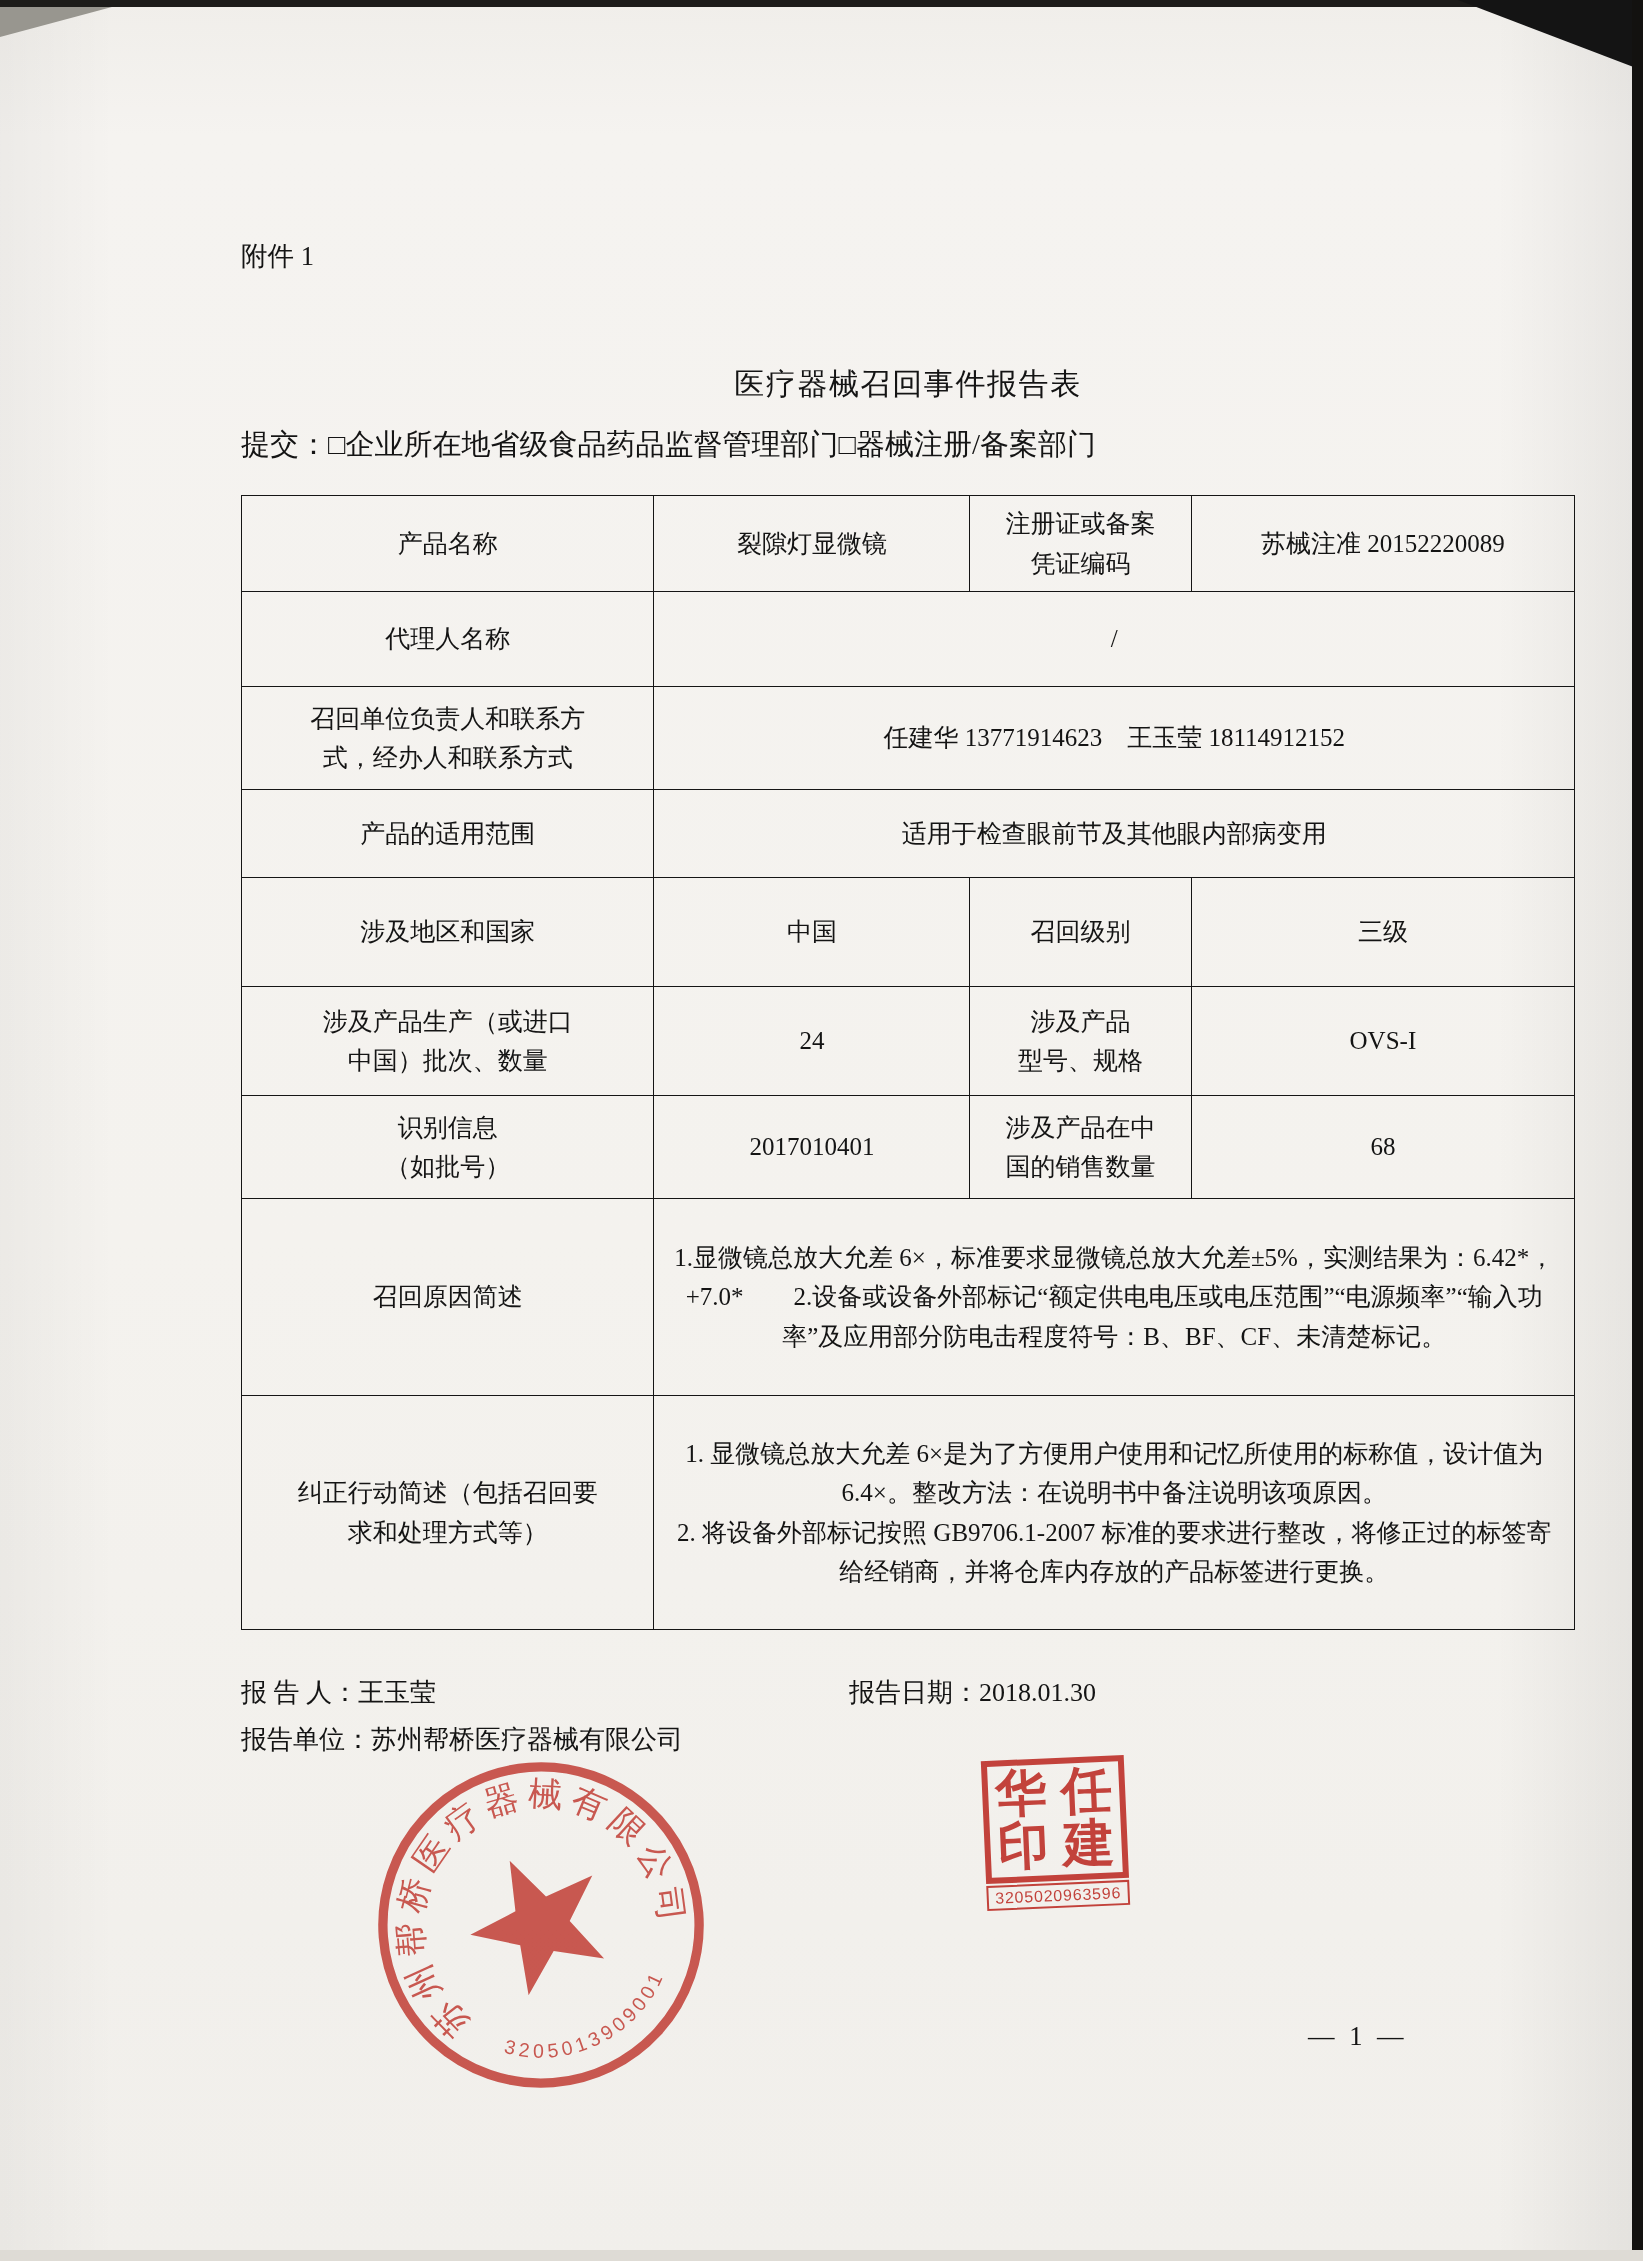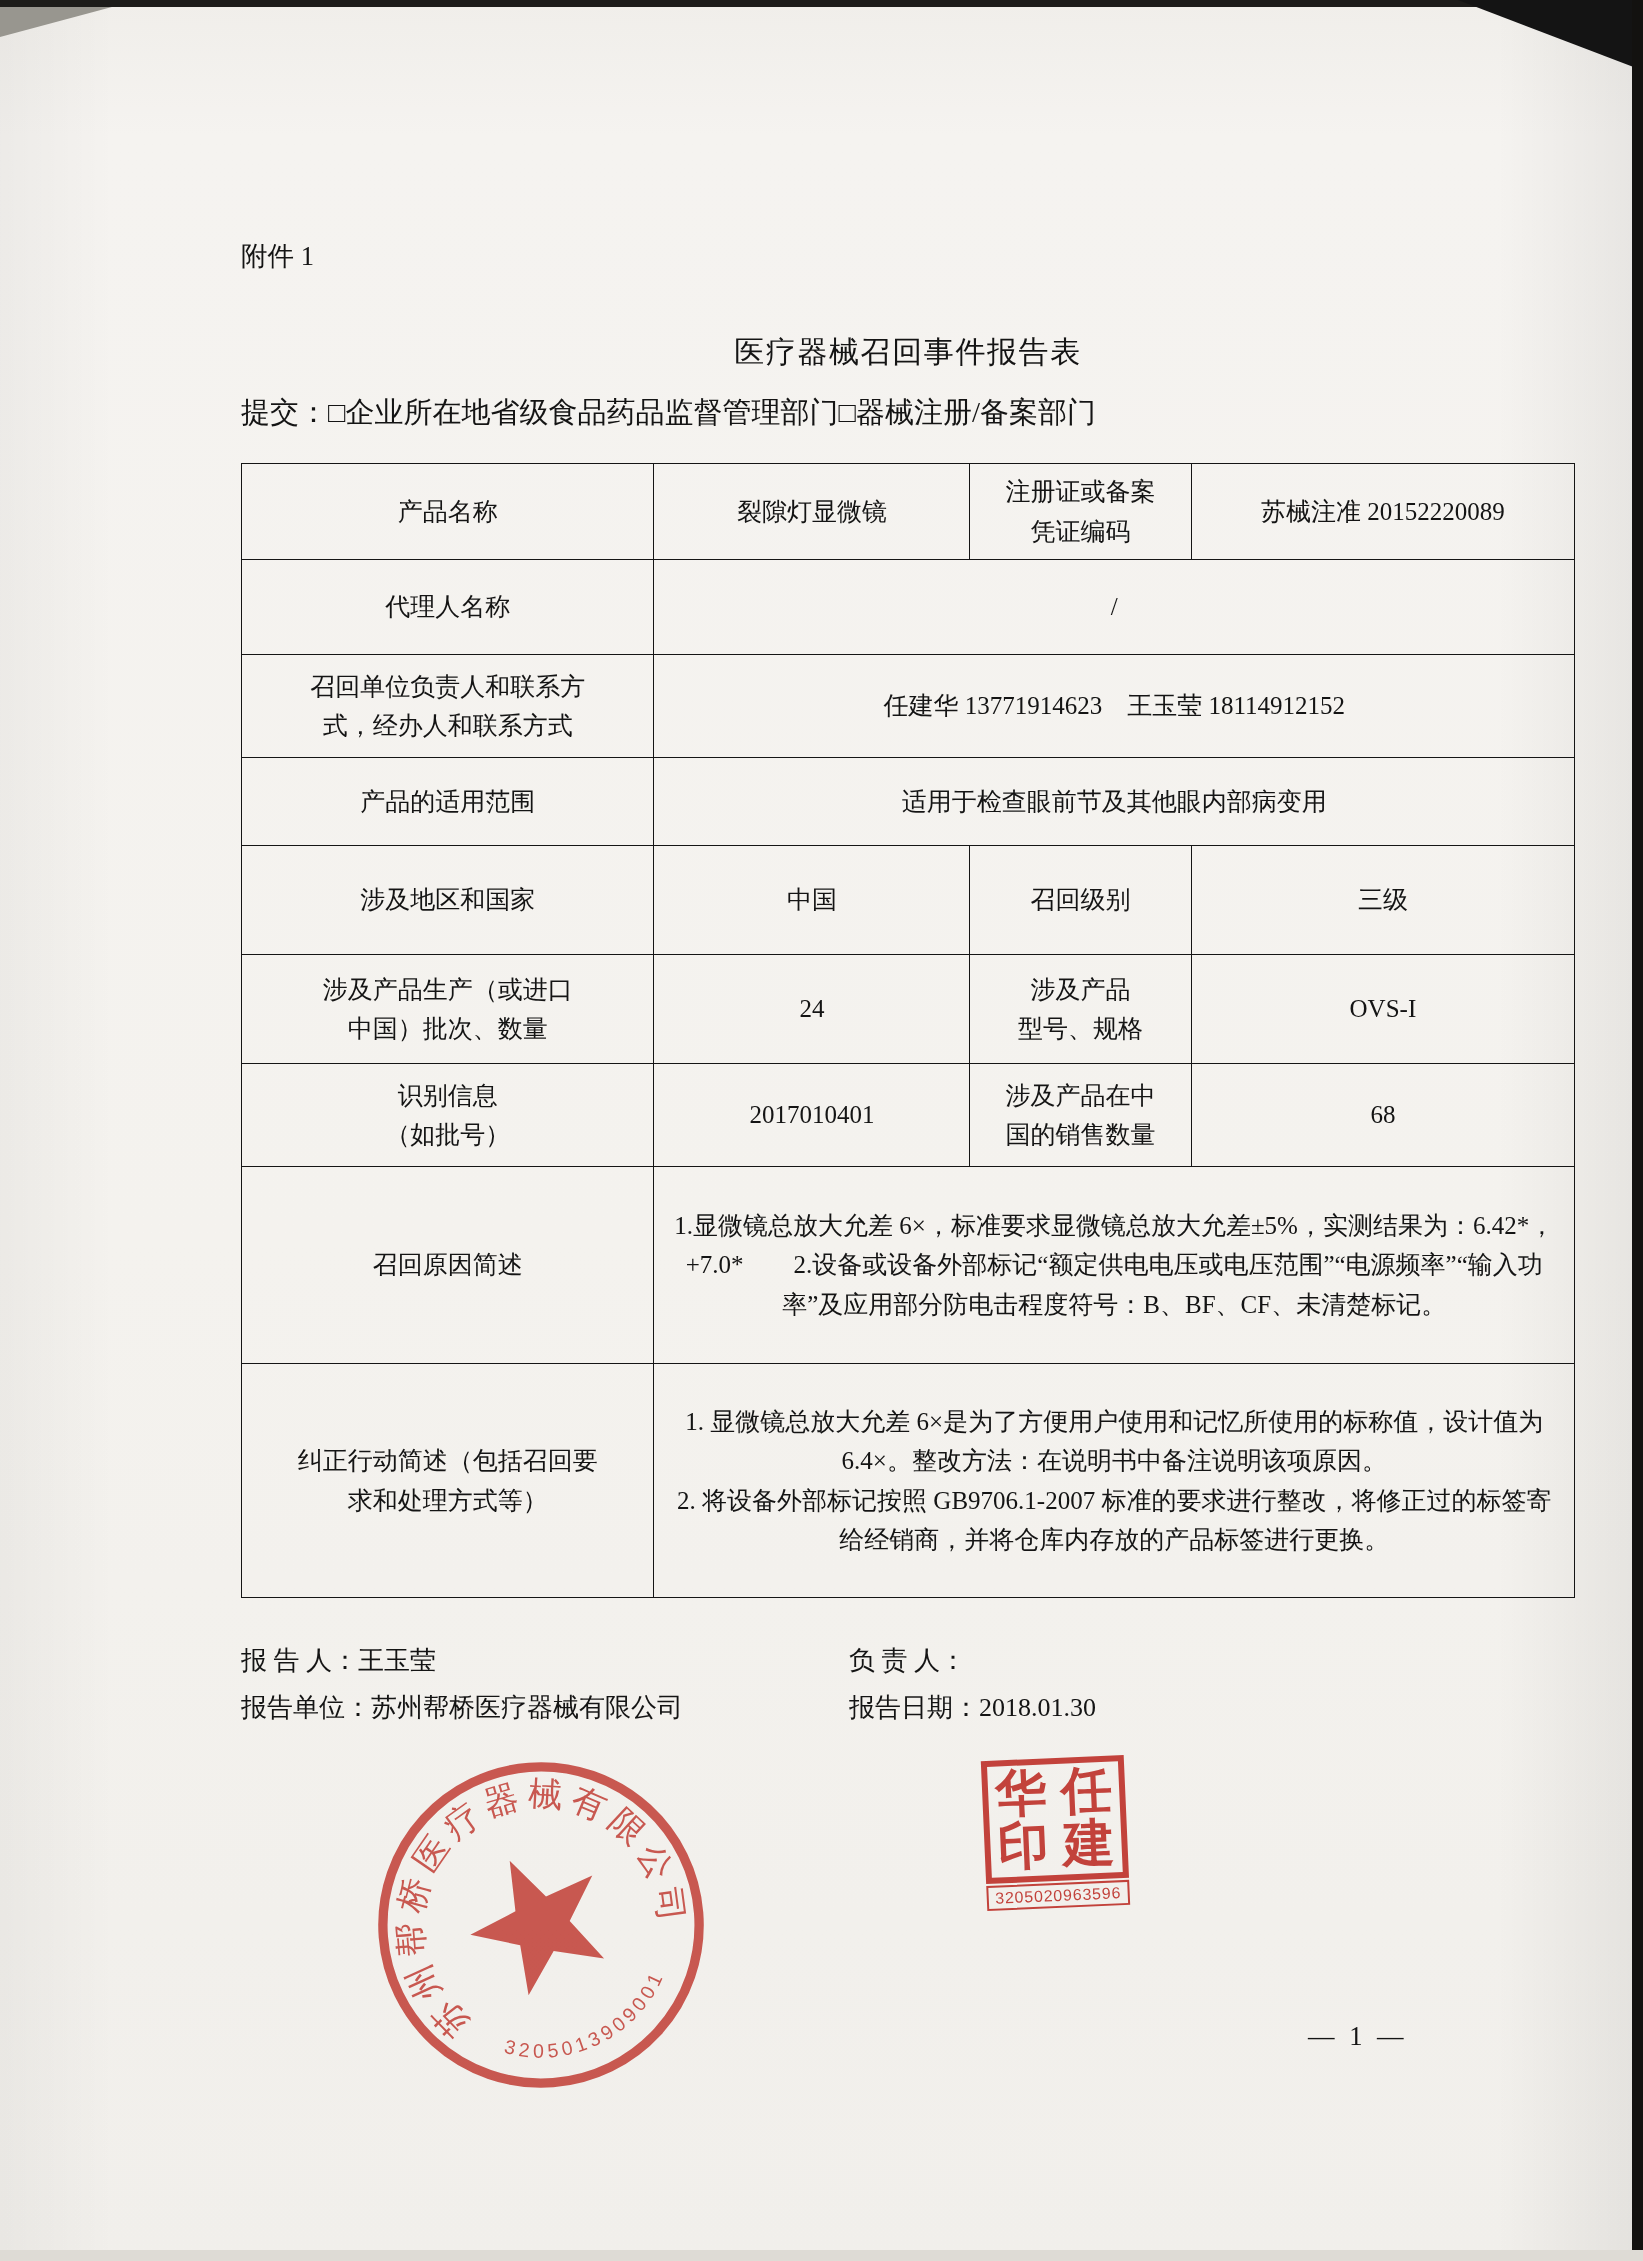--- a/index.html
+++ b/index.html
@@ -17,21 +17,21 @@
   .edge-top{position:absolute;top:0;left:0;right:0;height:7.2px;background:#1d1c1a;}
   .corner-tl{position:absolute;top:0;left:0;width:138px;height:37px;background:#98968f;
     clip-path:polygon(0 0,100% 0,0 100%);}
   .corner-tr{position:absolute;top:0;right:0;width:186px;height:71px;background:#141414;
     clip-path:polygon(0 0,100% 0,100% 100%);}
   .edge-right{position:absolute;top:0;right:0;width:12px;height:100%;background:#131210;}
   .edge-bottom{position:absolute;left:0;right:0;bottom:0;height:11.2px;background:#dedbd5;}
 
   .content{position:absolute;left:241px;top:238px;width:1334px;}
   .attachment{font-size:26.5px;}
-  .title{font-size:30px;text-align:center;margin-top:58px;letter-spacing:1.6px;}
+  .title{font-size:30px;text-align:center;margin-top:90px;letter-spacing:1.6px;}
   .submit-line{display:flex;justify-content:flex-start;align-items:baseline;
     font-size:29px;margin-top:20px;}
 
   table.report{border-collapse:collapse;width:100%;table-layout:fixed;margin-top:30px;}
   table.report td{
     border:1.6px solid #151515;font-size:25px;line-height:1.58;
     text-align:center;vertical-align:middle;padding:8px 13px;white-space:pre-line;}
   td.ta-left{text-align:left;}
   col.c1{width:380px;}col.c2{width:291px;}col.c3{width:204px;}col.c4{width:353px;}
   tr.r1{height:95px;}tr.r2{height:88px;}tr.r3{height:95px;}tr.r4{height:103px;}
@@ -146,21 +146,20 @@
         </tr>
       </tbody>
     </table>
 
     <div class="footer">
       <div class="footer-left">
         <div class="footer-line"><span>报 告 人：</span><span>王玉莹</span></div>
         <div class="footer-line"><span>报告单位：</span><span>苏州帮桥医疗器械有限公司</span></div>
       </div>
       <div class="footer-right">
-        <div class="footer-line"><span>负 责 人：</span></div>
         <div class="footer-line"><span>报告日期：</span><span>2018.01.30</span></div>
       </div>
     </div>
   </div>
 
   <div class="round-seal">
     <svg viewBox="0 0 200 200">
       <circle cx="100" cy="100" r="93" fill="none" stroke="currentColor" stroke-width="5.5"></circle>
       <polygon fill="currentColor" points="100,58 110,86.2 139.9,87 116.2,105.3 124.7,134 100,117 75.3,134 83.8,105.3 60.1,87 90,86.2"></polygon>
       <defs>

